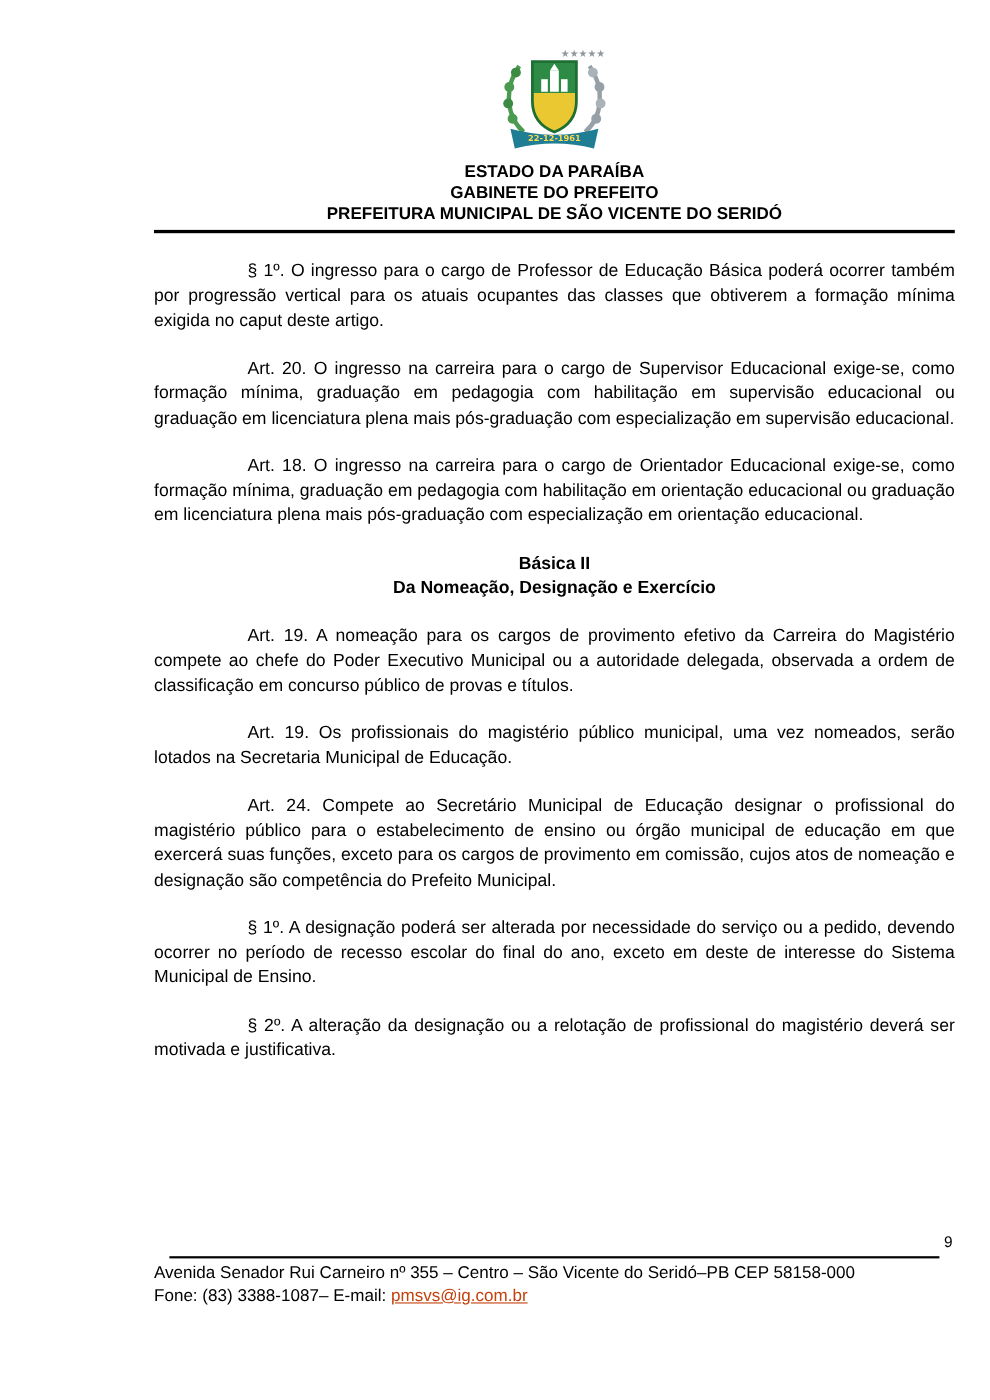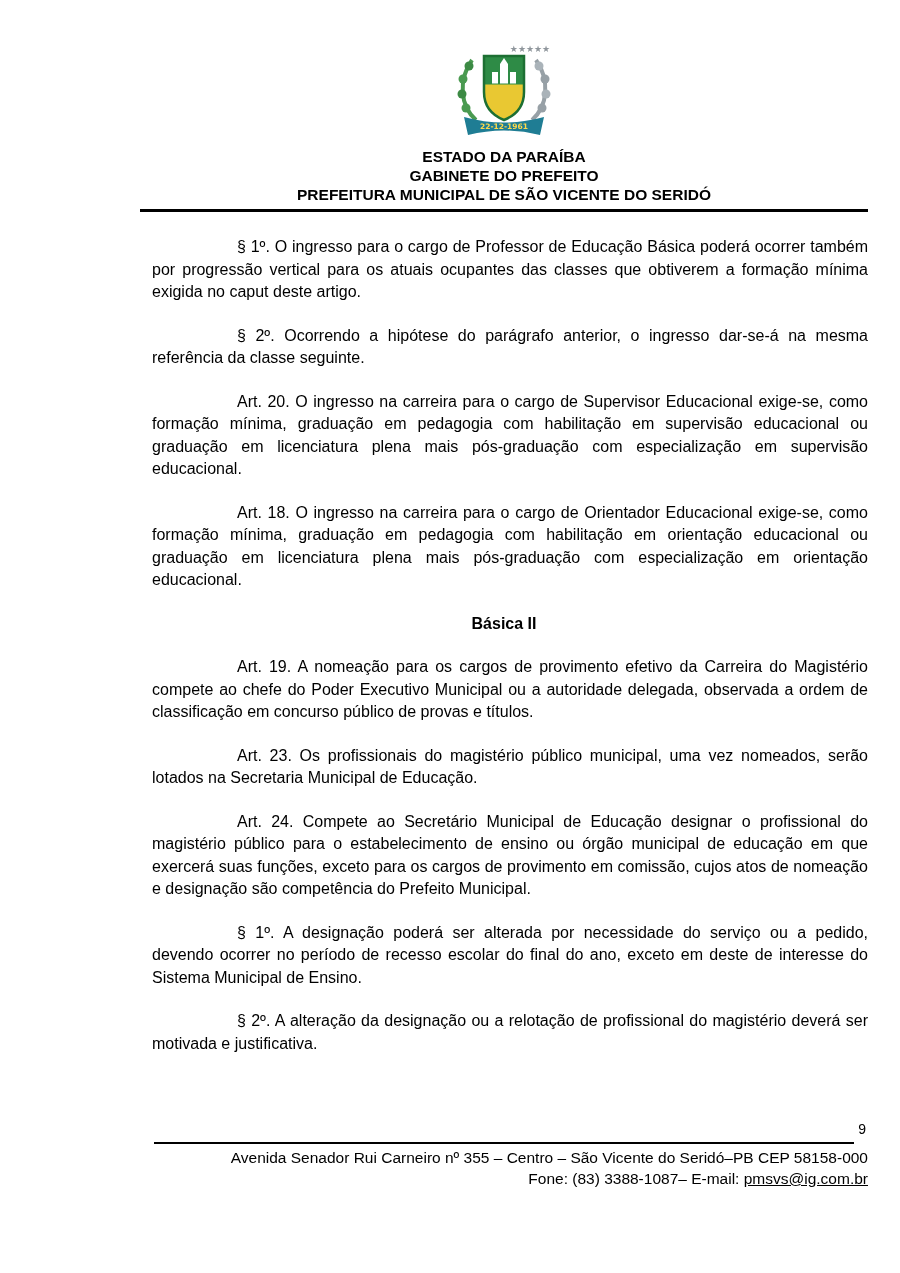--- a/index.html
+++ b/index.html
@@ -22,35 +22,35 @@
   .header-lines { font-weight: 700; font-size: 15.5px; line-height: 19px; margin-top: 10px; }
   .header-rule { border: none; border-top: 3px solid #000; margin: 5px 0 0 0; }
 
   .doc-body {
     margin-top: 24px;
     font-size: 16px;
     line-height: 22.5px;
     text-align: justify;
   }
   .doc-body p {
-    margin: 0 0 21px 12px;
+    margin: 0 0 21px 0;
     text-indent: 85px;
   }
   .section-heading {
     font-weight: 700;
     text-align: center;
     margin: 0 0 21px 0;
   }
   .section-heading div { text-indent: 0; }
 
   .doc-footer { margin-top: auto; padding-bottom: 84px; font-size: 15.5px; }
   .page-number { text-align: right; font-size: 14px; line-height: 17px; margin-bottom: 4px; padding-right: 2px; }
   .footer-rule { border: none; border-top: 2px solid #000; width: 700px; margin: 0 auto 3px auto; }
-  .footer-address, .footer-contact { text-align: right; line-height: 21px; }
-  a.email-link { color: #000000; text-decoration: underline; cursor: pointer; }
+  .footer-address, .footer-contact { text-align: left; line-height: 21px; }
+  a.email-link { color: #c2410c; text-decoration: underline; cursor: pointer; }
 </style>
 </head>
 <body>
 
 <div class="page">
 
   <header class="doc-header">
     <div class="crest-wrap">
       <svg width="120" height="95" viewBox="0 0 120 95" aria-hidden="true">
 
@@ -98,30 +98,30 @@
     <div class="header-lines">
       <div>ESTADO DA PARAÍBA</div>
       <div>GABINETE DO PREFEITO</div>
       <div>PREFEITURA MUNICIPAL DE SÃO VICENTE DO SERIDÓ</div>
     </div>
     <hr class="header-rule">
   </header>
 
   <main class="doc-body">
     <p>§ 1º. O ingresso para o cargo de Professor de Educação Básica poderá ocorrer também por progressão vertical para os atuais ocupantes das classes que obtiverem a formação mínima exigida no caput deste artigo.</p>
-    <p>§ 2º. Ocorrendo a hipótese do parágrafo anterior, o ingresso dar-se-á na mesma referência da classe seguinte.</p>
     <p>Art. 20. O ingresso na carreira para o cargo de Supervisor Educacional exige-se, como formação mínima, graduação em pedagogia com habilitação em supervisão educacional ou graduação em licenciatura plena mais pós-graduação com especialização em supervisão educacional.</p>
     <p>Art. 18. O ingresso na carreira para o cargo de Orientador Educacional exige-se, como formação mínima, graduação em pedagogia com habilitação em orientação educacional ou graduação em licenciatura plena mais pós-graduação com especialização em orientação educacional.</p>
 
     <div class="section-heading">
       <div>Básica II</div>
+      <div>Da Nomeação, Designação e Exercício</div>
     </div>
 
     <p>Art. 19. A nomeação para os cargos de provimento efetivo da Carreira do Magistério compete ao chefe do Poder Executivo Municipal ou a autoridade delegada, observada a ordem de classificação em concurso público de provas e títulos.</p>
-    <p>Art. 23. Os profissionais do magistério público municipal, uma vez nomeados, serão lotados na Secretaria Municipal de Educação.</p>
+    <p>Art. 19. Os profissionais do magistério público municipal, uma vez nomeados, serão lotados na Secretaria Municipal de Educação.</p>
     <p>Art. 24. Compete ao Secretário Municipal de Educação designar o profissional do magistério público para o estabelecimento de ensino ou órgão municipal de educação em que exercerá suas funções, exceto para os cargos de provimento em comissão, cujos atos de nomeação e designação são competência do Prefeito Municipal.</p>
     <p>§ 1º. A designação poderá ser alterada por necessidade do serviço ou a pedido, devendo ocorrer no período de recesso escolar do final do ano, exceto em deste de interesse do Sistema Municipal de Ensino.</p>
     <p>§ 2º. A alteração da designação ou a relotação de profissional do magistério deverá ser motivada e justificativa.</p>
   </main>
 
   <footer class="doc-footer">
     <div class="page-number">9</div>
     <hr class="footer-rule">
     <div class="footer-address">Avenida Senador Rui Carneiro nº 355 – Centro – São Vicente do Seridó–PB CEP 58158-000</div>
     <div class="footer-contact">

